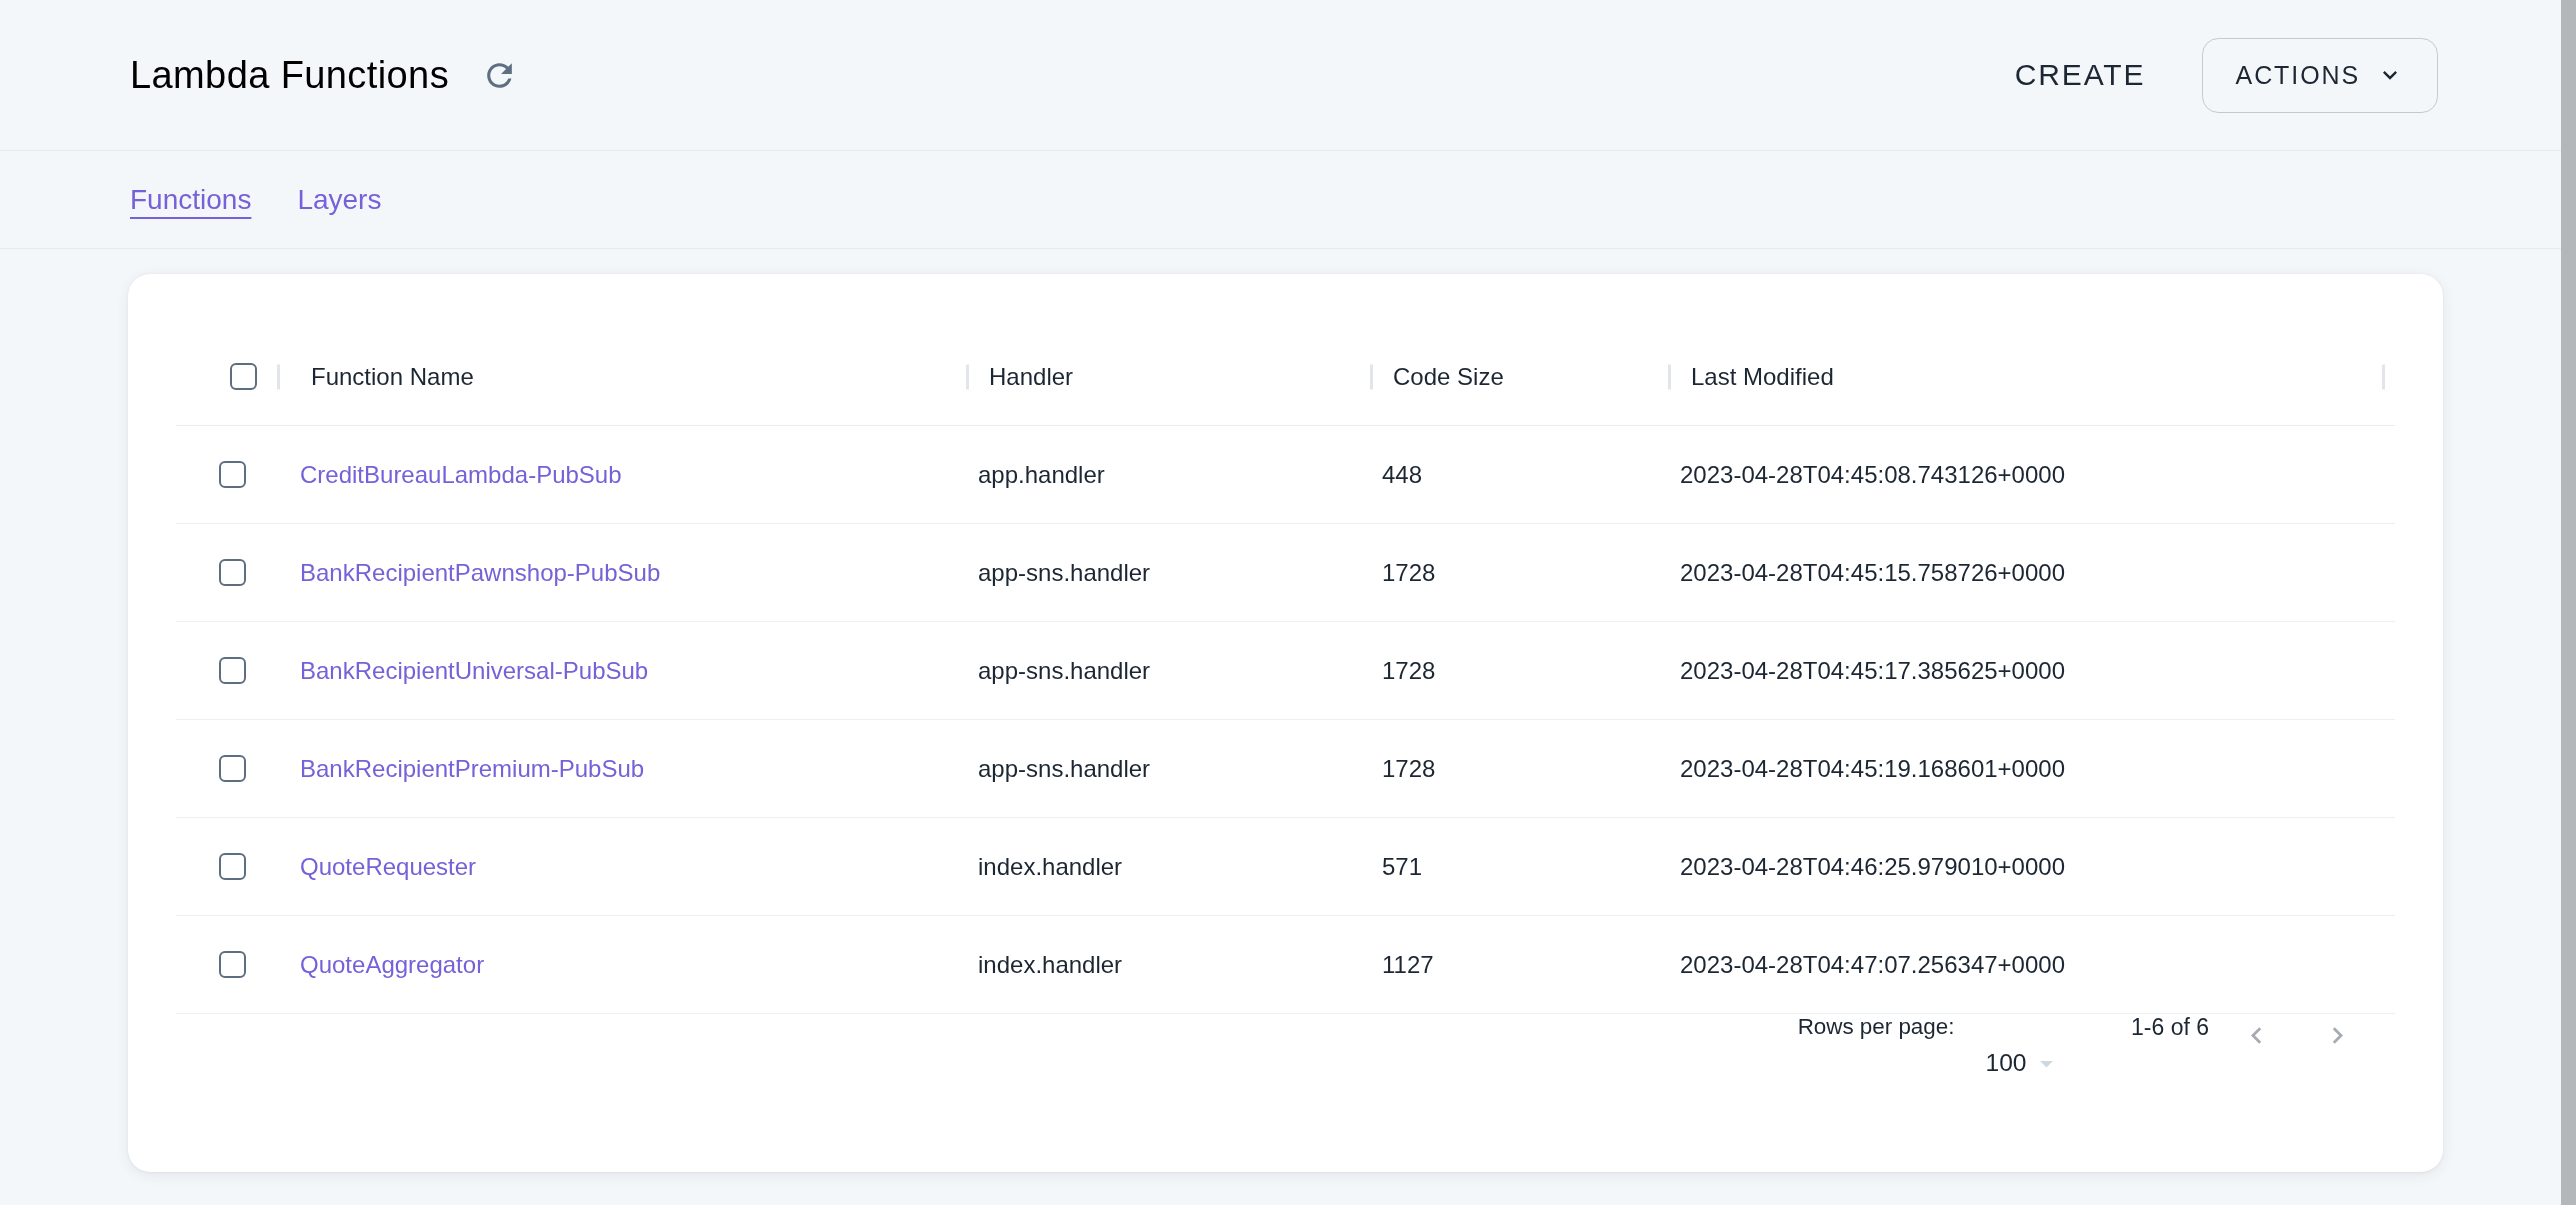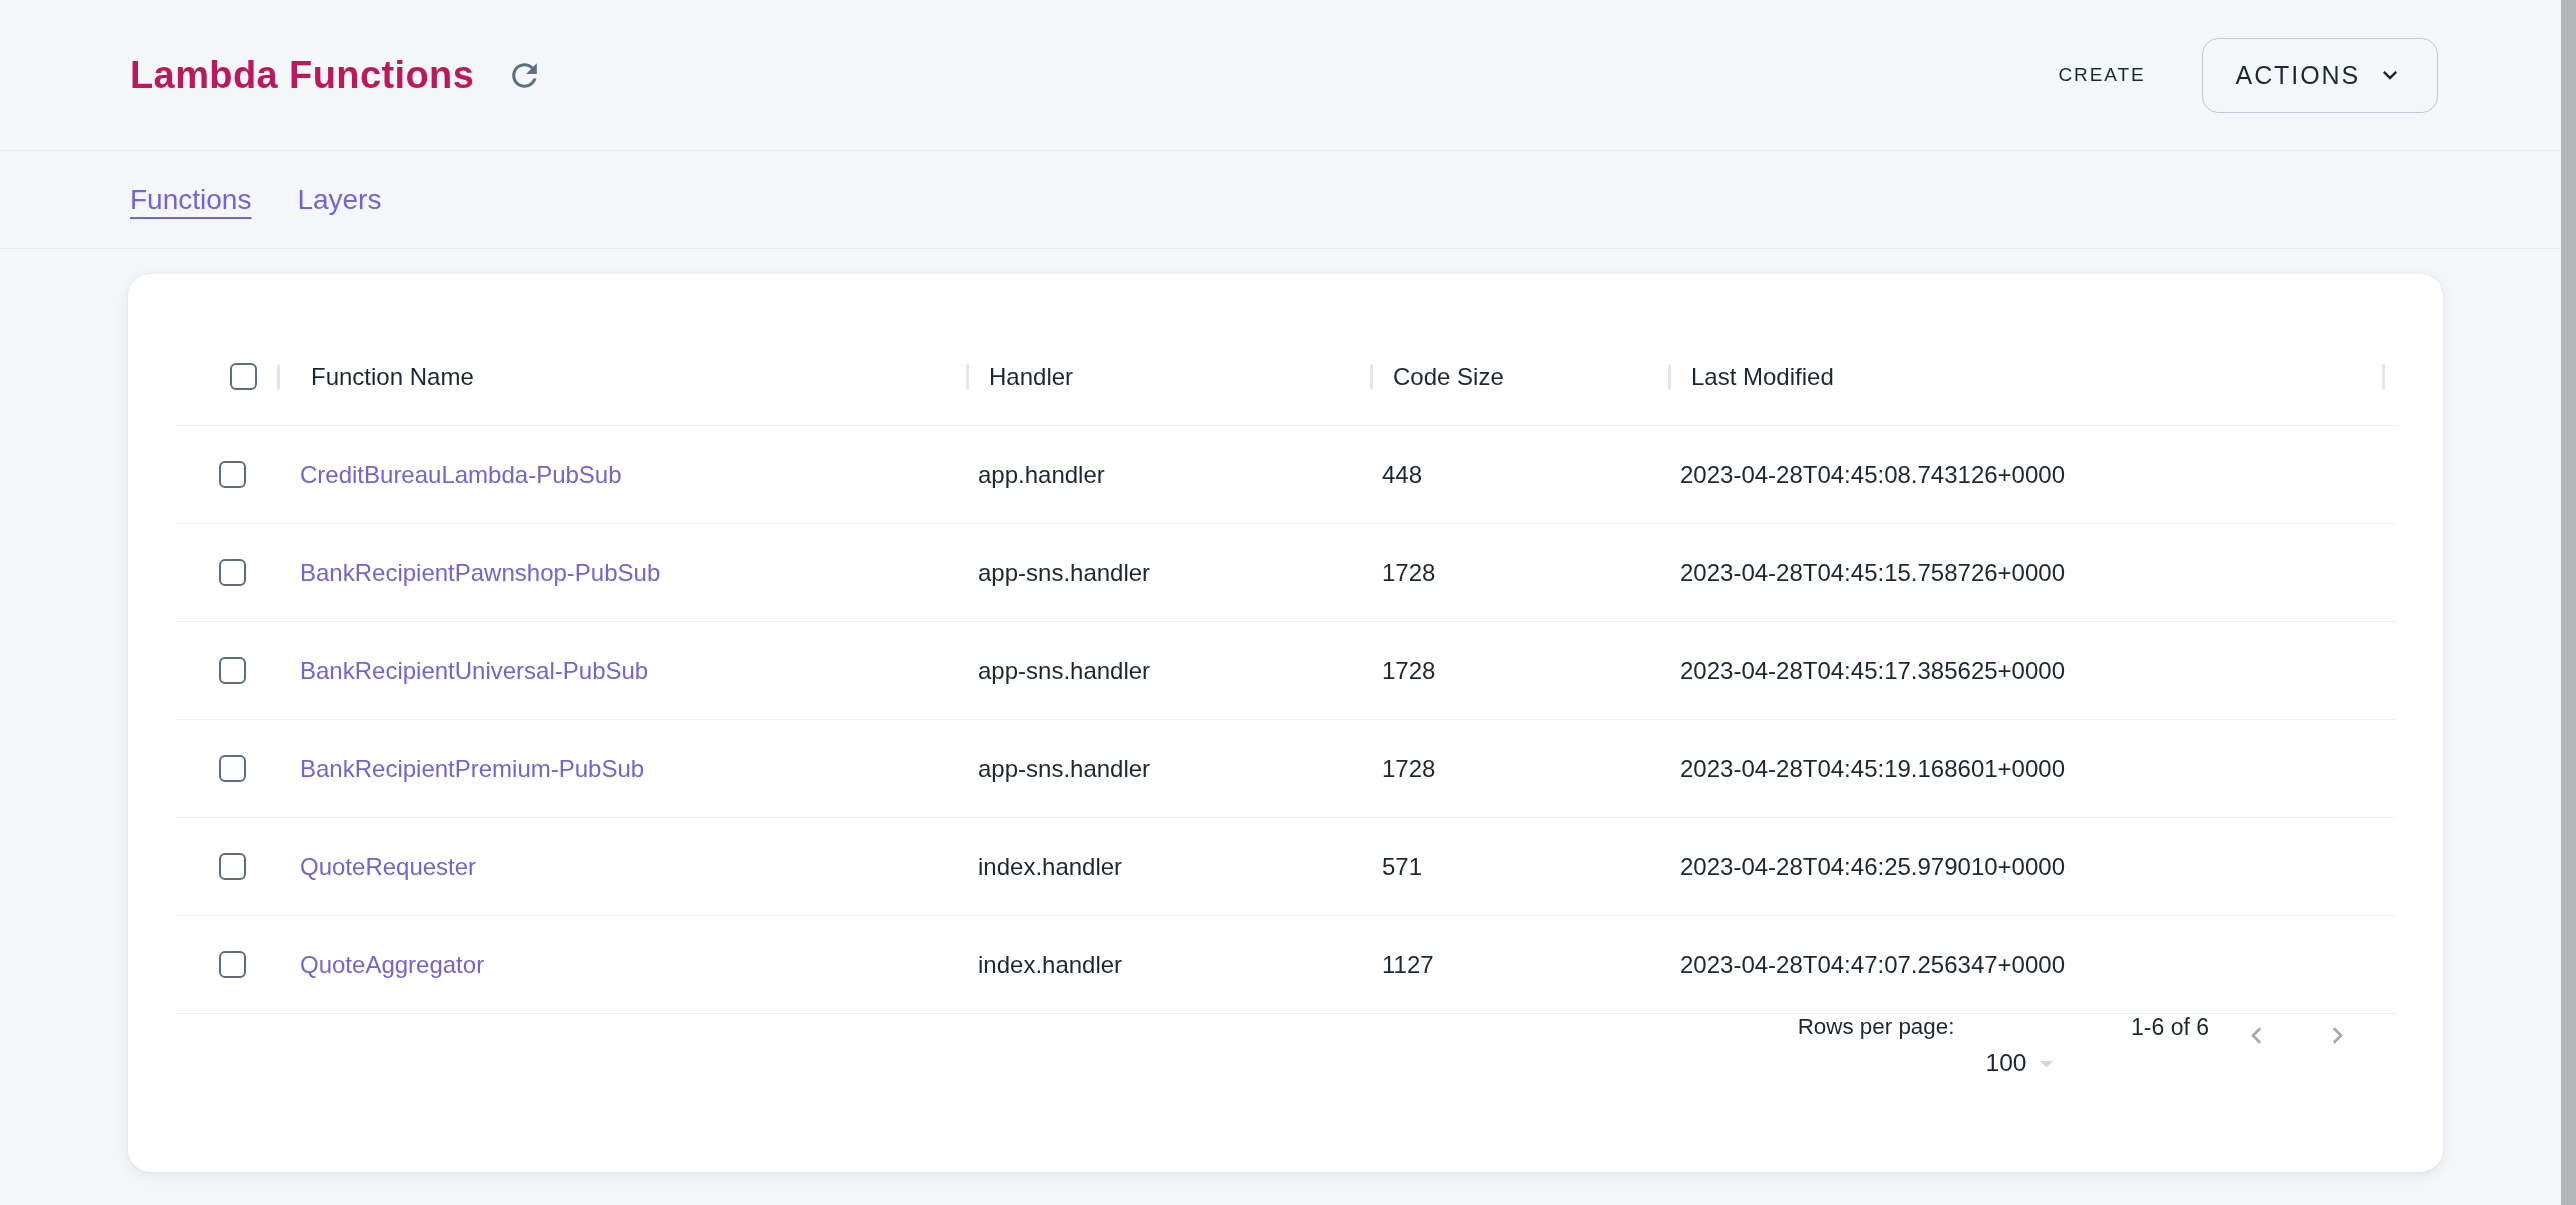--- a/index.html
+++ b/index.html
@@ -25,32 +25,32 @@
     position:relative;
   }
   
   .topbar{
     height:151px;
     border-bottom:1.5px solid var(--divider);
     display:flex;align-items:center;
     padding:0 138px 0 130px;
   }
   .title-group{display:flex;align-items:center;gap:24px;}
-  .page-title{font-size:38px;font-weight:700;color:#be185d;letter-spacing:0.4px;}
+  .page-title{font-size:38px;font-weight:400;color:#000000;letter-spacing:0.4px;}
   .icon-btn{
     background:none;border:none;cursor:pointer;
     display:inline-flex;align-items:center;justify-content:center;
     width:52px;height:52px;border-radius:50%;
   }
   .icon-btn svg{width:37px;height:37px;fill:var(--icon-gray);}
   .spacer{flex:1;}
   .text-btn{
     background:none;border:none;cursor:pointer;
     font-family:inherit;
-    font-size:19px;font-weight:500;letter-spacing:1.9px;
+    font-size:30px;font-weight:500;letter-spacing:1.9px;
     color:var(--text-primary);
     margin-right:49px;
     padding:15px 7.5px;
   }
   .outlined-btn{
     background:none;cursor:pointer;
     font-family:inherit;
     display:inline-flex;align-items:center;justify-content:center;gap:16.4px;
     font-size:25px;font-weight:500;letter-spacing:1.9px;
     color:var(--text-primary);

